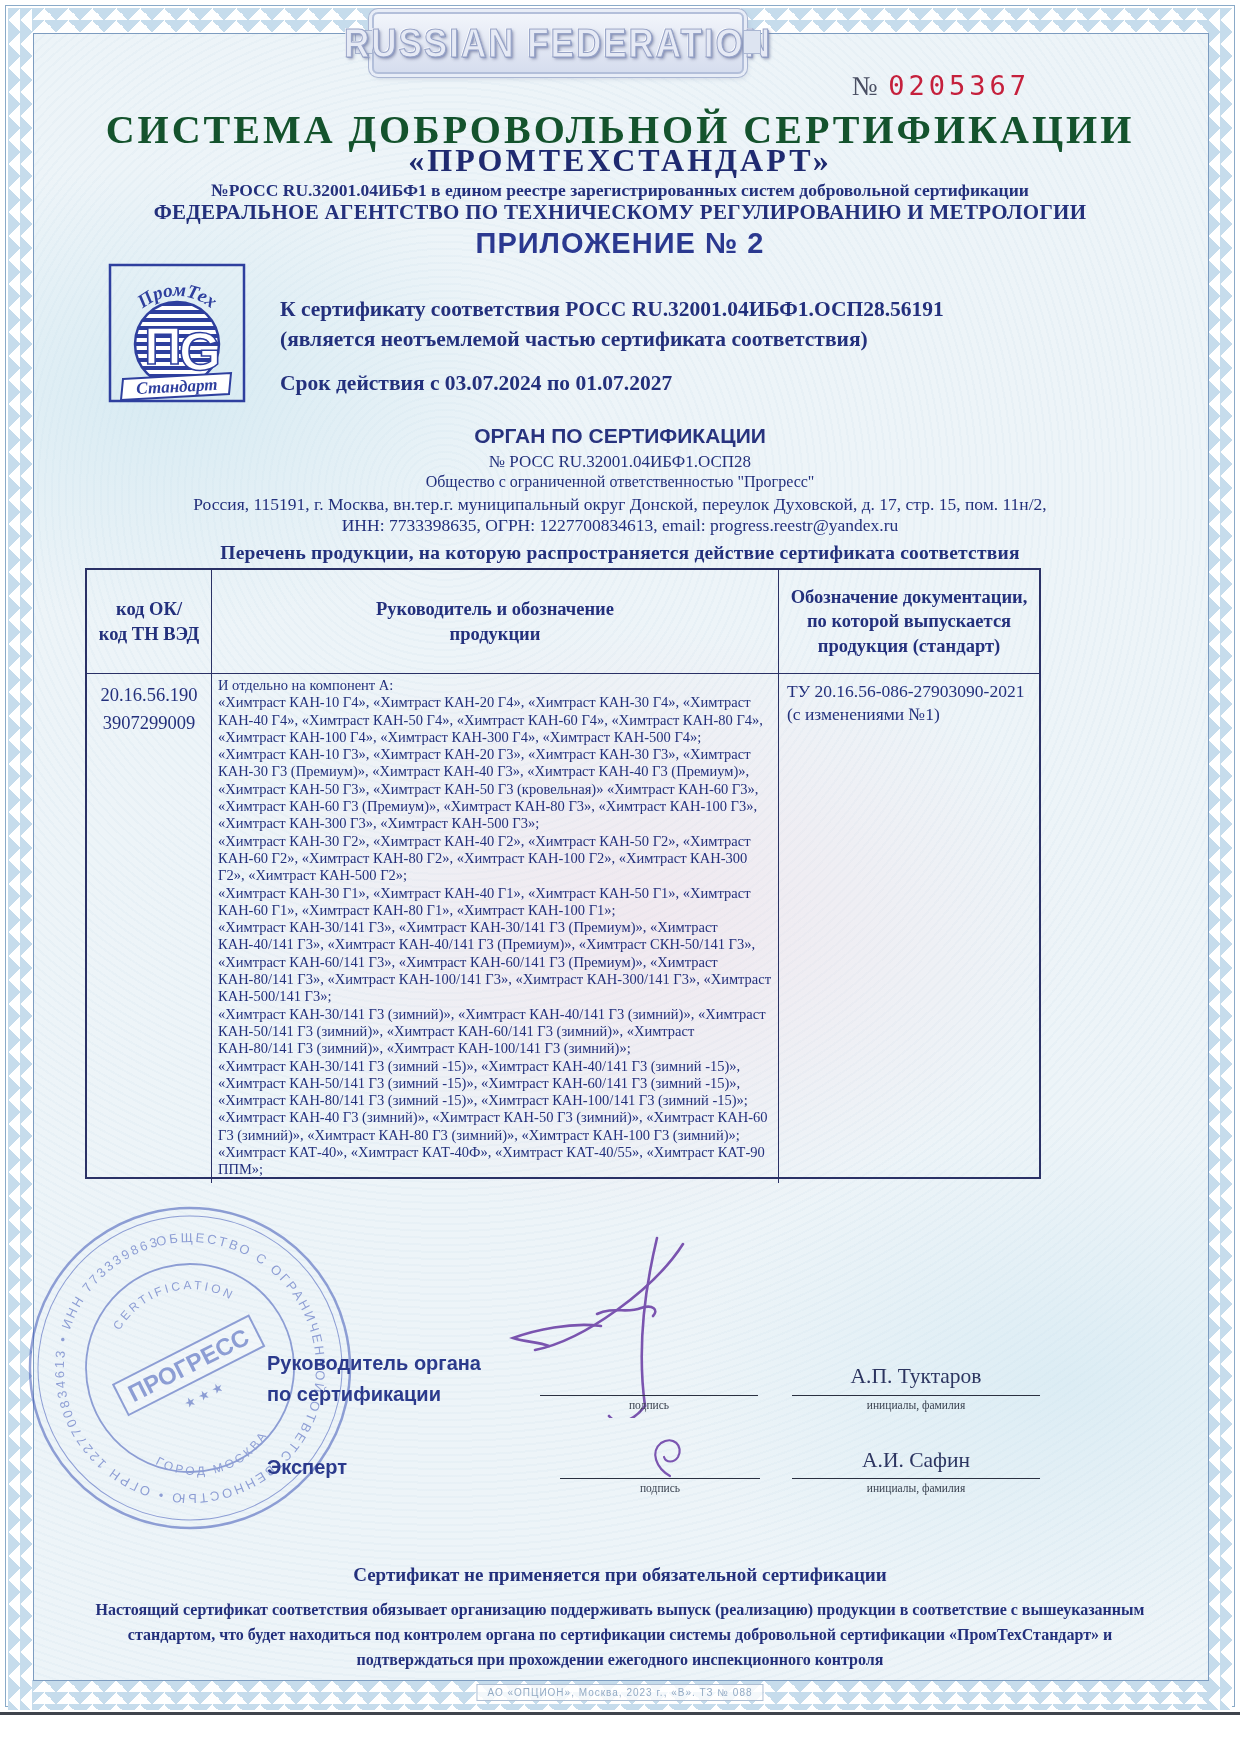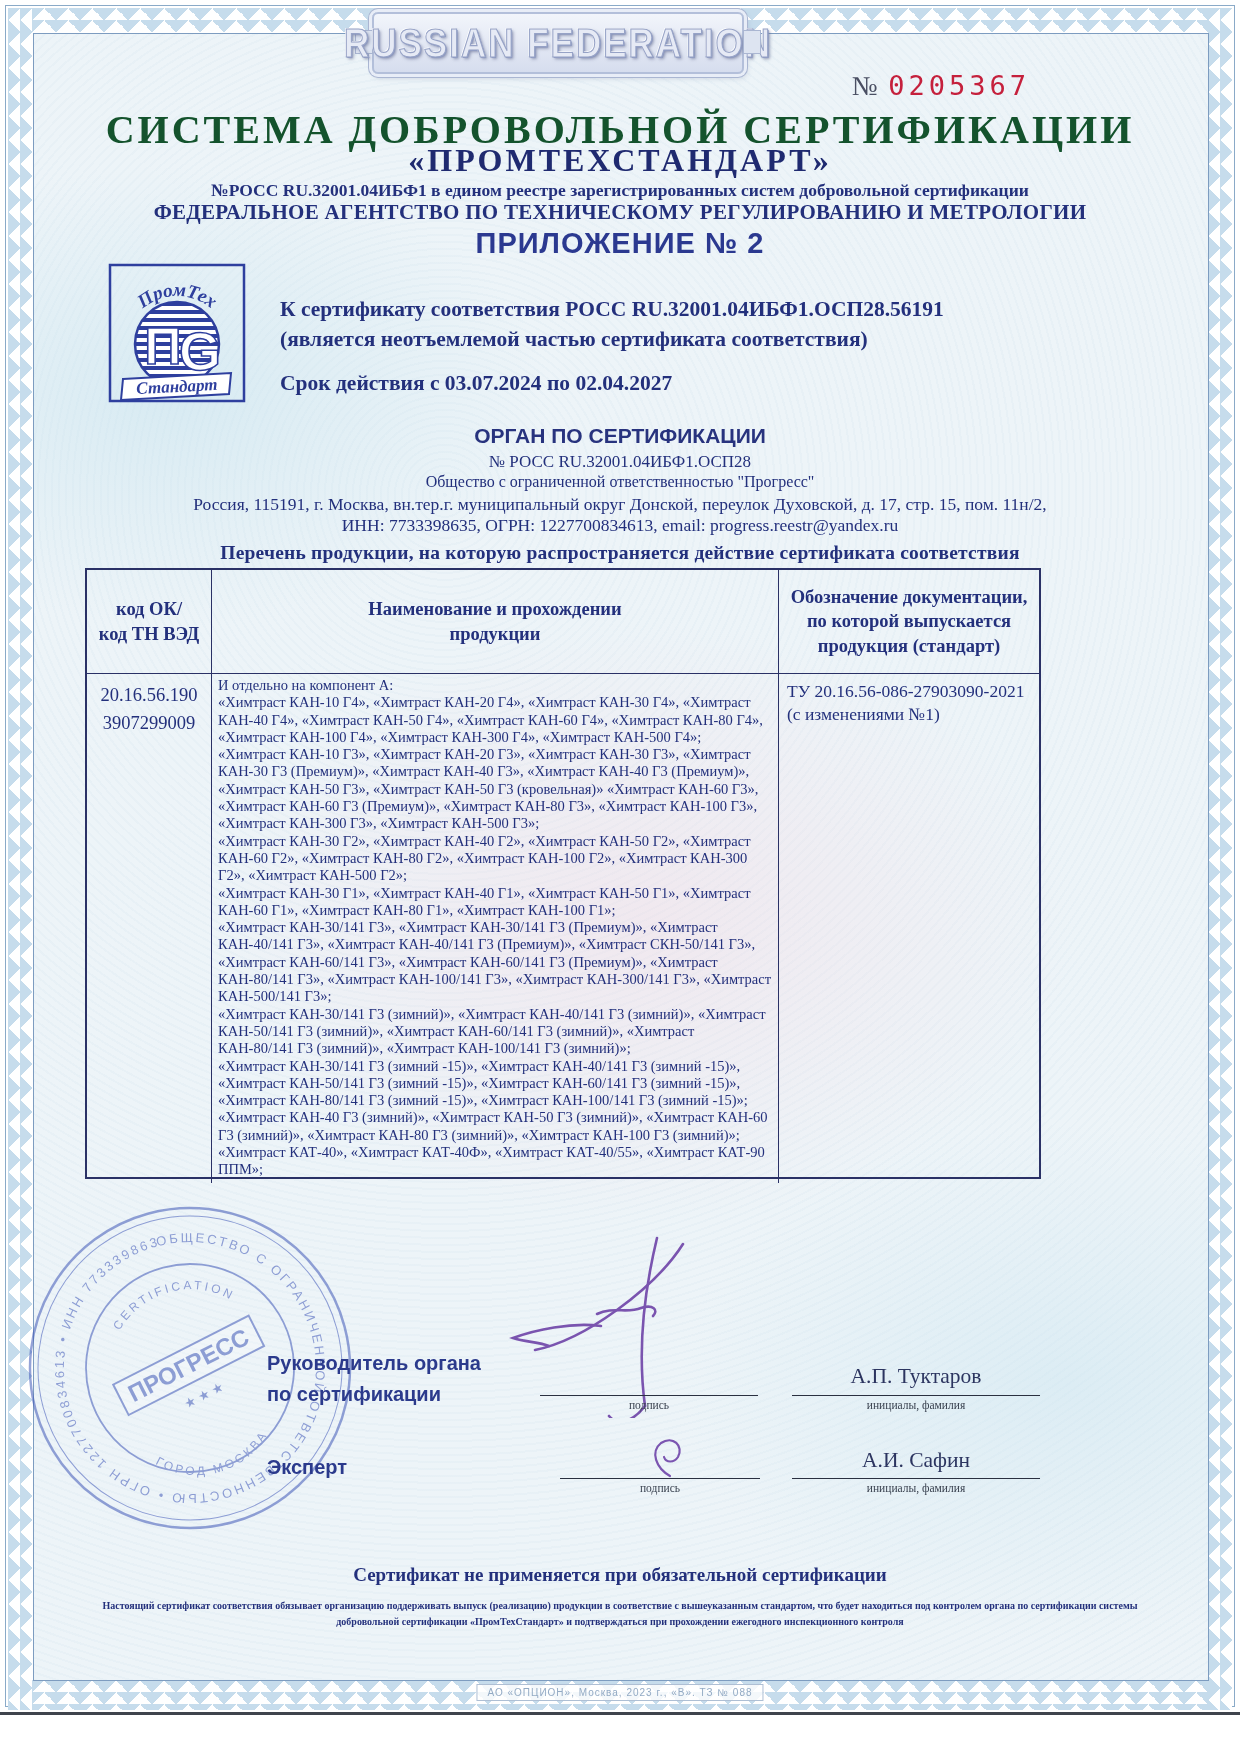--- a/index.html
+++ b/index.html
@@ -86,21 +86,21 @@
   .n1{left:792px;top:1364px;} .n2{left:792px;top:1448px;}
   .sub{position:absolute;font-size:11.5px;color:#3a4250;text-align:center;}
   .s1a{left:540px;top:1399px;width:218px;} .s1b{left:792px;top:1399px;width:248px;}
   .s2a{left:560px;top:1482px;width:200px;} .s2b{left:792px;top:1482px;width:248px;}
   .sig-svg{position:absolute;pointer-events:none;}
   .sig1-svg{left:505px;top:1228px;width:240px;height:190px;}
   .sig2-svg{left:640px;top:1436px;width:70px;height:45px;}
   
   .t-noapply{top:1564px;font-size:19px;font-weight:bold;}
   .bottom-note{position:absolute;left:70px;top:1598px;width:1100px;text-align:center;
-               font-size:10px;font-weight:bold;line-height:1.55;}
+               font-size:16px;font-weight:bold;line-height:1.55;}
   .imprint{position:absolute;left:50%;top:1684px;transform:translateX(-50%);z-index:6;
     font-family:"Liberation Sans",sans-serif;font-size:10px;color:#93aac4;letter-spacing:1px;
     background:rgba(255,255,255,.8);border:1px solid #aebfd4;padding:2px 10px;white-space:nowrap;}
 </style>
 </head>
 <body>
 
 <div class="page">
 
   <div class="frame-outer"></div>
@@ -137,34 +137,34 @@
     </text>
     <circle cx="70" cy="82" r="42" fill="url(#str)" stroke="#2e3f9e" stroke-width="2.5"></circle>
     <text x="56" y="102" font-family="Liberation Sans,sans-serif" font-size="52" font-weight="bold" fill="#ffffff" stroke="#2e3f9e" stroke-width="1.6" text-anchor="middle">П</text>
     <text x="93" y="108" font-family="Liberation Sans,sans-serif" font-size="54" font-weight="bold" fill="#ffffff" stroke="#2e3f9e" stroke-width="1.6" text-anchor="middle">G</text>
     <path d="M 16 117 L 124 111 L 122 132 L 14 138 Z" fill="#ffffff" stroke="#2e3f9e" stroke-width="2"></path>
     <text x="70" y="130" transform="rotate(-3 70 127)" font-family="Liberation Serif,serif" font-size="17" font-weight="bold" font-style="italic" fill="#2e3f9e" text-anchor="middle">Стандарт</text>
   </svg>
 
   <div class="cert1">К сертификату соответствия РОСС RU.32001.04ИБФ1.ОСП28.56191</div>
   <div class="cert2">(является неотъемлемой частью сертификата соответствия)</div>
-  <div class="validity">Срок действия с 03.07.2024 по 02.04.2027</div>
+  <div class="validity">Срок действия с 03.07.2024 по 01.07.2027</div>
 
   <div class="c t-organ">ОРГАН ПО СЕРТИФИКАЦИИ</div>
   <div class="c t-organ-no">№ РОСС RU.32001.04ИБФ1.ОСП28</div>
   <div class="c t-organ-name">Общество с ограниченной ответственностью "Прогресс"</div>
   <div class="c t-organ-addr">Россия, 115191, г. Москва, вн.тер.г. муниципальный округ Донской, переулок Духовской, д. 17, стр. 15, пом. 11н/2,</div>
   <div class="c t-organ-req">ИНН: 7733398635, ОГРН: 1227700834613, email: progress.reestr@yandex.ru</div>
 
   <div class="c t-products">Перечень продукции, на которую распространяется действие сертификата соответствия</div>
 
   <div class="tbl">
     <div class="th">код ОК/
 код ТН ВЭД</div>
-    <div class="th">Наименование и прохождении
+    <div class="th">Руководитель и обозначение
 продукции</div>
     <div class="th">Обозначение документации, по которой выпускается продукция (стандарт)</div>
     <div class="td-codes">
       <div>20.16.56.190</div>
       <div>3907299009</div>
     </div>
     <div class="td-names">И отдельно на компонент А:
 «Химтраст КАН-10 Г4», «Химтраст КАН-20 Г4», «Химтраст КАН-30 Г4», «Химтраст КАН-40 Г4», «Химтраст КАН-50 Г4», «Химтраст КАН-60 Г4», «Химтраст КАН-80 Г4», «Химтраст КАН-100 Г4», «Химтраст КАН-300 Г4», «Химтраст КАН-500 Г4»;
 «Химтраст КАН-10 Г3», «Химтраст КАН-20 Г3», «Химтраст КАН-30 Г3», «Химтраст КАН-30 Г3 (Премиум)», «Химтраст КАН-40 Г3», «Химтраст КАН-40 Г3 (Премиум)», «Химтраст КАН-50 Г3», «Химтраст КАН-50 Г3 (кровельная)» «Химтраст КАН-60 Г3», «Химтраст КАН-60 Г3 (Премиум)», «Химтраст КАН-80 Г3», «Химтраст КАН-100 Г3», «Химтраст КАН-300 Г3», «Химтраст КАН-500 Г3»;
 «Химтраст КАН-30 Г2», «Химтраст КАН-40 Г2», «Химтраст КАН-50 Г2», «Химтраст КАН-60 Г2», «Химтраст КАН-80 Г2», «Химтраст КАН-100 Г2», «Химтраст КАН-300 Г2», «Химтраст КАН-500 Г2»;

